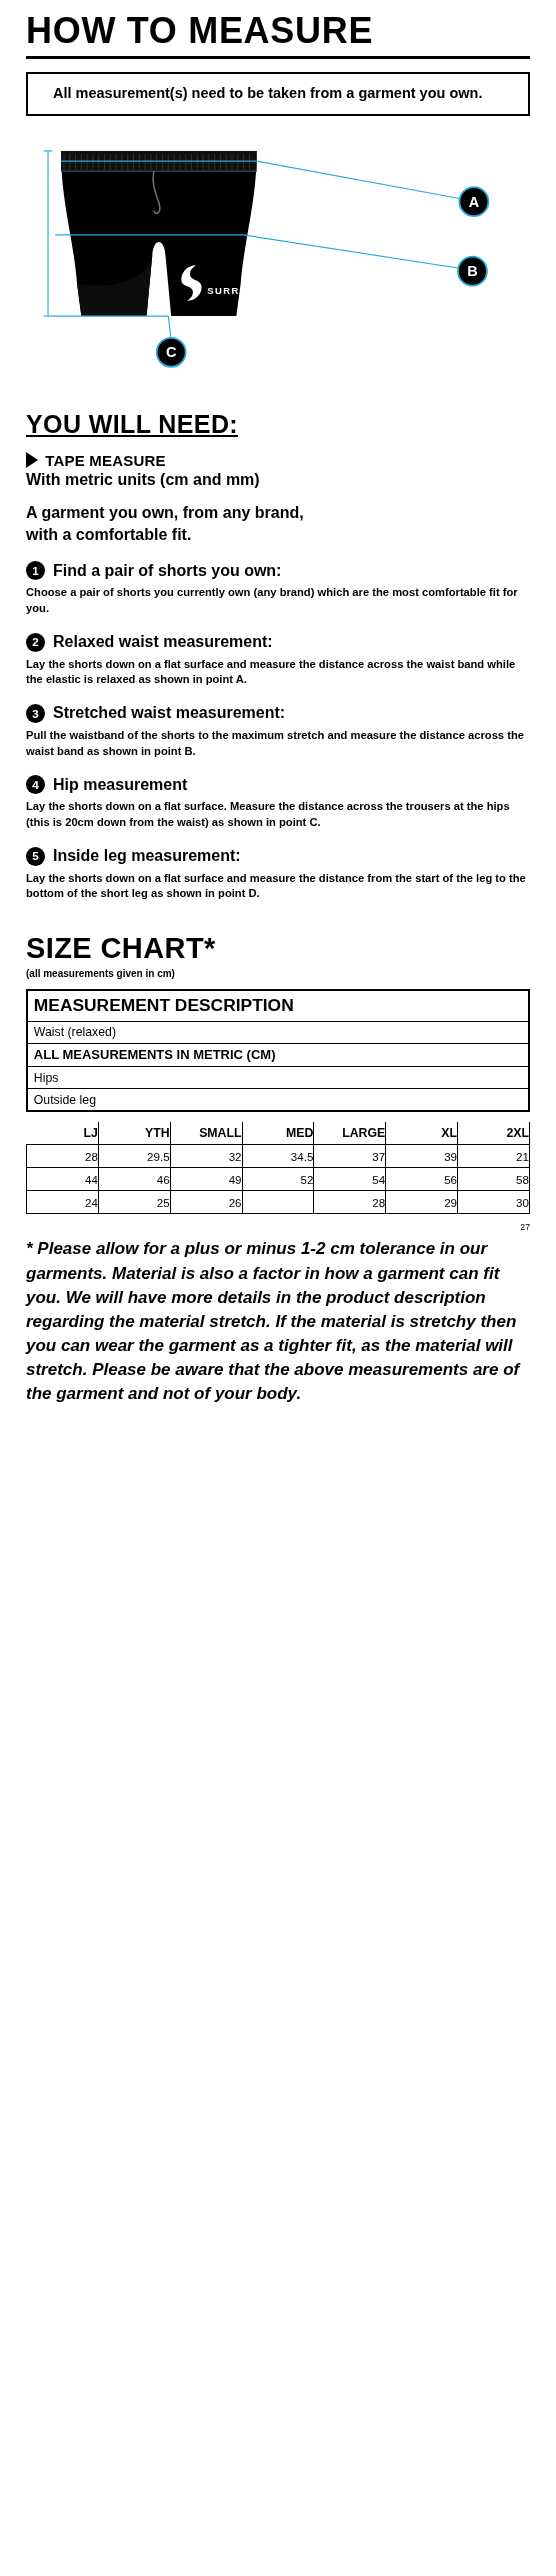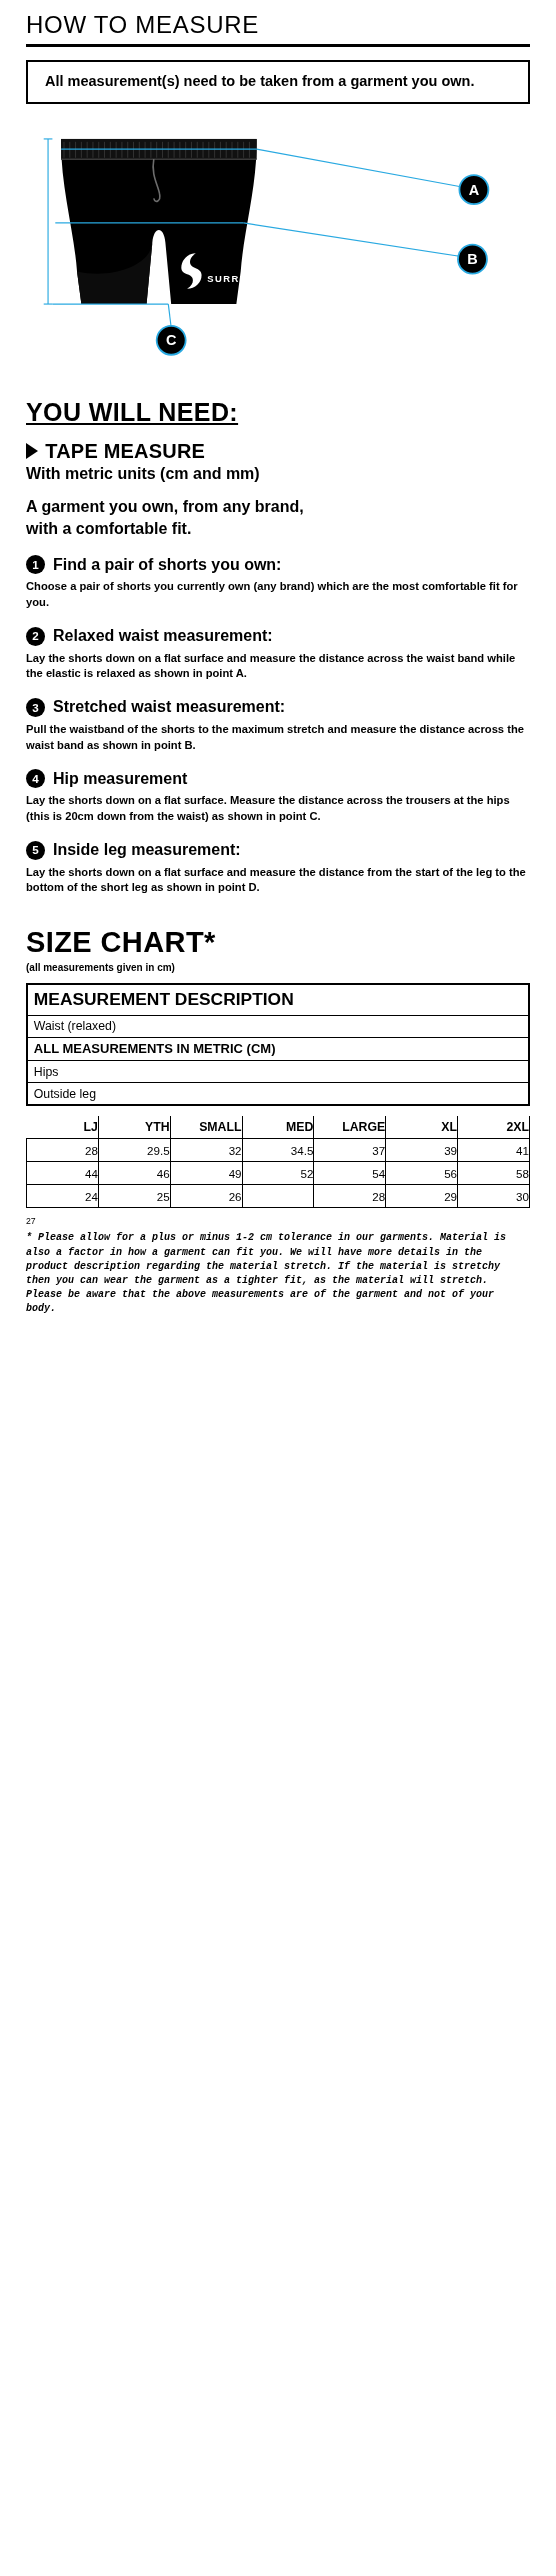--- a/index.html
+++ b/index.html
@@ -16,33 +16,33 @@
   .page {
     position: relative;
     width: 556px;
     min-height: 2576px;
     box-sizing: border-box;
     padding: 0 26px;
   }
 
   
   .title-main {
-    font-size: 24px;
-    font-weight: normal;
+    font-size: 36px;
+    font-weight: bold;
     letter-spacing: 0.7px;
     margin: 13px 0 7.3px 0;
     line-height: 1.0;
   }
   .title-rule {
     border-bottom: 3.6px solid #000;
     margin-bottom: 13px;
   }
   .notice-box {
     border: 2.2px solid #000;
-    padding: 10px 17px;
+    padding: 10px 25px;
     font-size: 14.5px;
     font-weight: bold;
     line-height: 1.35;
     margin-bottom: 19px;
   }
 
   
   .diagram-wrap {
     position: relative;
     width: 504px;
@@ -57,21 +57,21 @@
     font-weight: bold;
     letter-spacing: 0.4px;
     margin: 22px 0 13px 0;
     text-decoration: underline;
   }
   .need-item { margin-bottom: 11.6px; }
   .need-head {
     display: flex;
     align-items: center;
     gap: 7.3px;
-    font-size: 20px;
+    font-size: 15px;
     font-weight: bold;
     letter-spacing: 0.2px;
   }
   .tri {
     width: 0; height: 0;
     border-left: 12.3px solid #000;
     border-top: 8px solid transparent;
     border-bottom: 8px solid transparent;
     display: inline-block;
     flex: none;
@@ -157,33 +157,32 @@
   table.sizes th {
     font-weight: bold;
     font-size: 12.3px;
   }
   table.sizes tr.headrow th { border-top: none; }
   table.sizes tr.headrow th:first-child,
   table.sizes tr.headrow th.noleft { border-left: none; }
   table.sizes tr.headrow th.first { border-top: none; border-left: none; }
 
   .page-num {
-    text-align: left;
+    text-align: right;
     font-size: 8.7px;
     margin-top: 7.3px;
   }
 
   .footnote {
-    font-size: 10px;
+    font-size: 17px;
     font-weight: bold;
     font-style: italic;
     line-height: 1.42;
     margin-top: 5.8px;
     padding-bottom: 17.4px;
-    font-family: Liberation Mono, monospace;
   }
 </style>
 </head>
 <body>
 
 <div class="page">
 
   <div class="title-main">HOW TO MEASURE</div>
   <div class="title-rule"></div>
 
@@ -381,21 +380,21 @@
         <th>XL</th>
         <th>2XL</th>
       </tr>
       <tr>
         <td>28</td>
         <td>29.5</td>
         <td>32</td>
         <td>34.5</td>
         <td>37</td>
         <td>39</td>
-        <td>41</td>
+        <td>21</td>
       </tr>
       <tr>
         <td>44</td>
         <td>46</td>
         <td>49</td>
         <td>52</td>
         <td>54</td>
         <td>56</td>
         <td>58</td>
       </tr>

